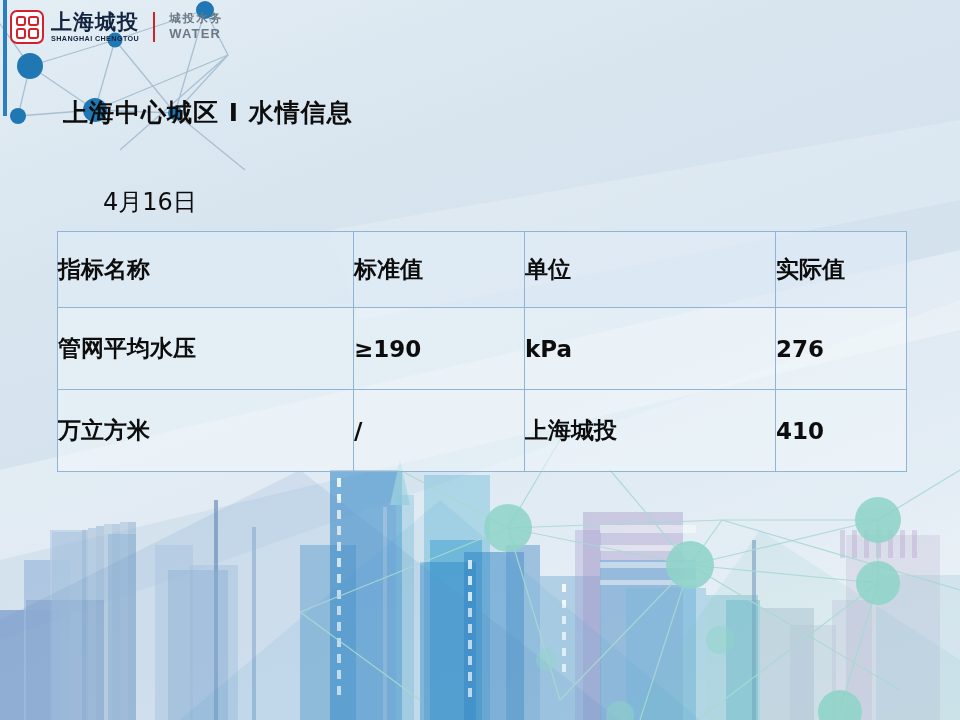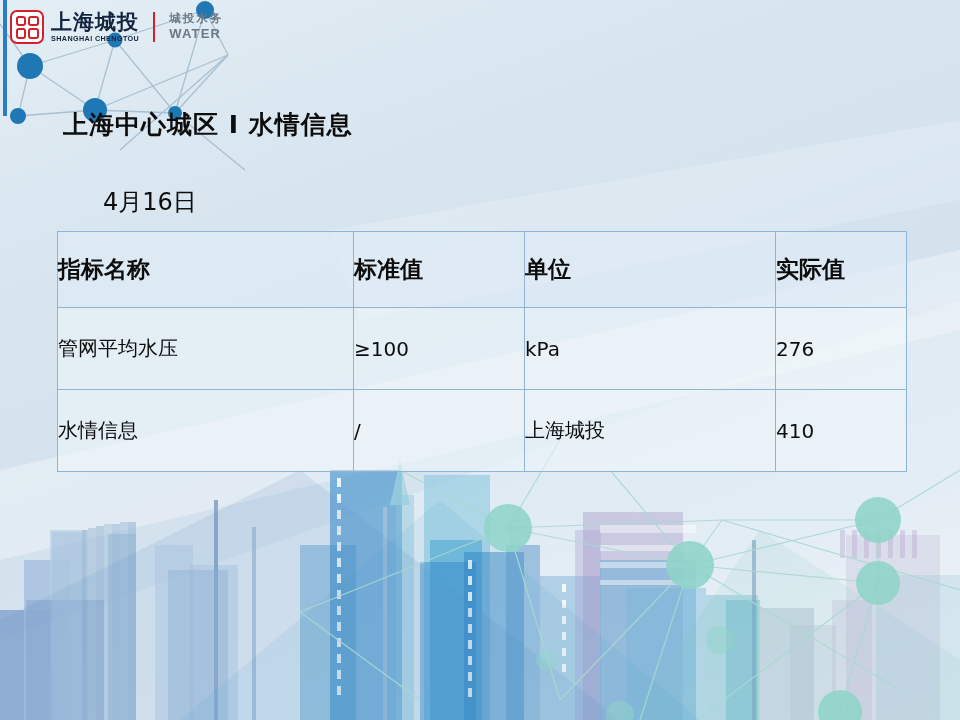--- a/index.html
+++ b/index.html
@@ -44,21 +44,21 @@
     margin-top: 2px;
   }
   .logo-divider { width: 2px; height: 30px; background: #d3202a; margin: 0 7px; }
   .logo-sub-block { display: flex; flex-direction: column; line-height: 1.15; }
   .logo-sub-cn { font-size: 11.5px; font-weight: 700; color: #6b7885; letter-spacing: 2px;
                  font-family: "DejaVu Sans", sans-serif; }
   .logo-sub-en { font-size: 13px; font-weight: 700; color: #6b7885; letter-spacing: 1.2px; margin-top: 1px; }
 
   
   .slide-title {
-    position: absolute; left: 63px; top: 108px; z-index: 6;
+    position: absolute; left: 63px; top: 96px; z-index: 6;
     font-size: 25px; font-weight: 700; color: #0d0d0d;
     font-family: "DejaVu Sans", sans-serif; letter-spacing: 1px;
     white-space: nowrap;
   }
   .slide-date {
     position: absolute; left: 103px; top: 186px; z-index: 6;
     font-size: 24px; font-weight: 400; color: #0d0d0d;
     font-family: "DejaVu Sans", sans-serif;
     white-space: nowrap;
   }
@@ -72,21 +72,21 @@
   }
   .data-table td {
     border: 1.4px solid #8fb4d6;
     text-align: left; vertical-align: middle;
     color: #0d0d0d;
     font-family: "DejaVu Sans", sans-serif;
     background: rgba(238,245,250,0.55);
   }
   .data-table tr.hdr td { height: 76px; font-size: 23px; font-weight: 700;
     background: rgba(225,236,245,0.62); }
-  .data-table tr.row td { height: 82px; font-size: 20px; font-weight: 400;
+  .data-table tr.row td { height: 82px; font-size: 23px; font-weight: 700;
     background: rgba(245,250,253,0.45); }
   .c0 { width: 296px; } .c1 { width: 171px; } .c2 { width: 251px; } .c3 { width: 131px; }
 </style>
 </head>
 <body>
 
 <div id="slide">
 
   <svg class="bg-svg" viewBox="0 0 960 720" preserveAspectRatio="none">
     <polygon points="0,470 960,250 960,330 0,560" fill="#ffffff" opacity="0.32"></polygon>
@@ -282,26 +282,26 @@
   <table class="data-table">
     <tbody>
       <tr class="hdr">
         <td class="c0">指标名称</td>
         <td class="c1">标准值</td>
         <td class="c2">单位</td>
         <td class="c3">实际值</td>
       </tr>
       <tr class="row">
         <td class="c0">管网平均水压</td>
-        <td class="c1">≥100</td>
+        <td class="c1">≥190</td>
         <td class="c2">kPa</td>
         <td class="c3">276</td>
       </tr>
       <tr class="row">
-        <td class="c0">水情信息</td>
+        <td class="c0">万立方米</td>
         <td class="c1">/</td>
         <td class="c2">上海城投</td>
         <td class="c3">410</td>
       </tr>
     </tbody>
   </table>
 
 </div>
 
 </body></html>

